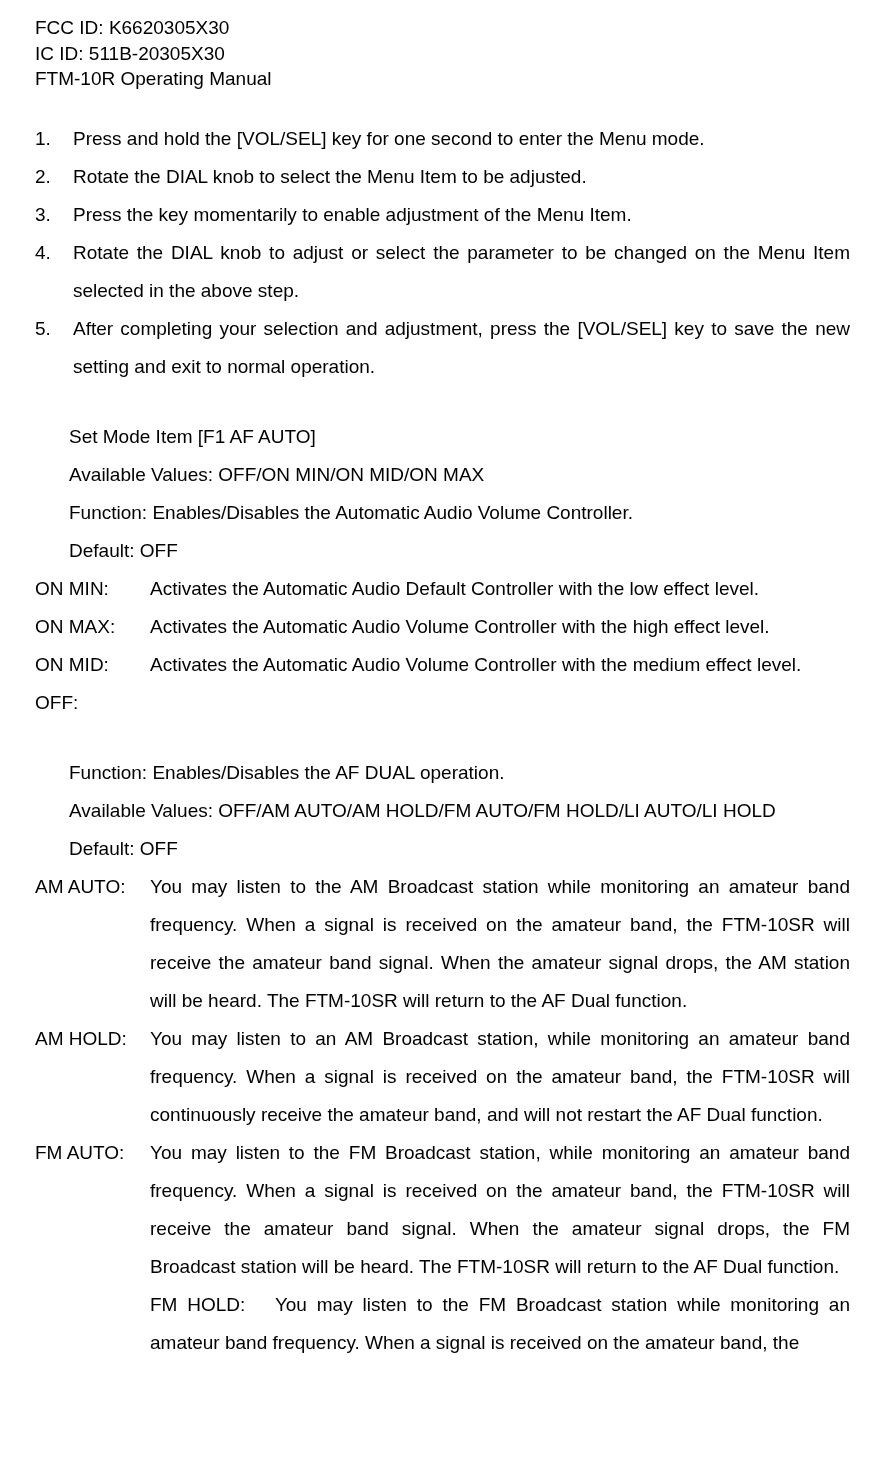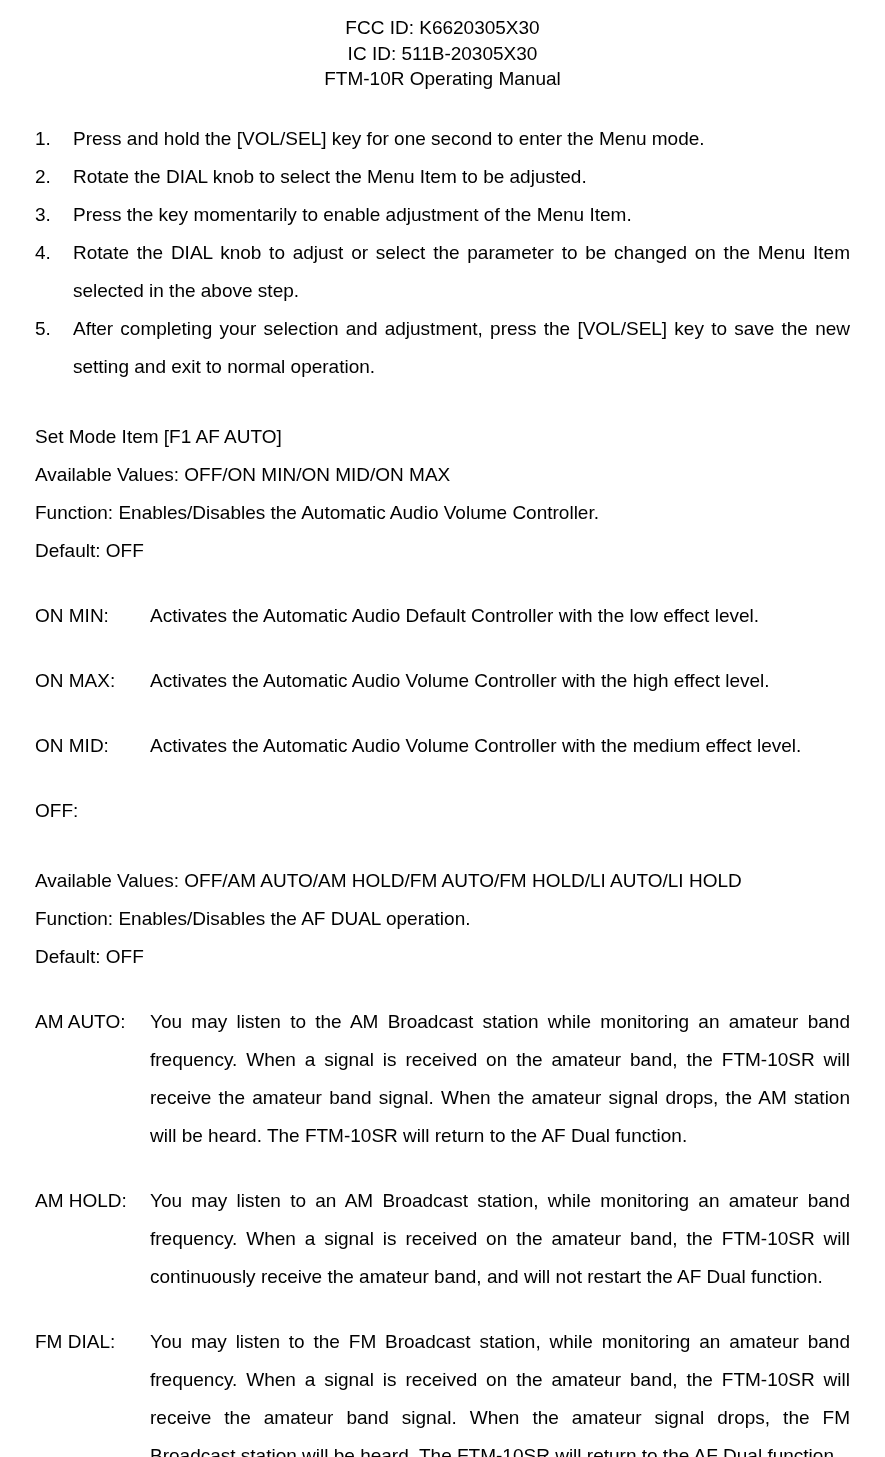--- a/index.html
+++ b/index.html
@@ -9,21 +9,21 @@
     }
     body {
       width: 885px;
       font-family: Arial, sans-serif;
       font-size: 19px;
       color: #000;
       background: #fff;
       padding: 15px 35px 15px 35px;
     }
     .header {
-      text-align: center;
+      text-align: left;
       margin-bottom: 28px;
       line-height: 1.35;
     }
     .content {
       line-height: 2.0;
     }
     .numbered-list {
       margin-bottom: 32px;
     }
     .list-item {
@@ -35,24 +35,24 @@
       flex-shrink: 0;
     }
     .list-text {
       flex: 1;
     }
     .section {
       margin-bottom: 32px;
     }
     .section-row {
       text-align: justify;
+      margin-left: 34px;
     }
     .def-row {
       display: flex;
-      margin-top: 27px;
     }
     .def-label {
       width: 115px;
       flex-shrink: 0;
     }
     .def-text {
       flex: 1;
       text-align: justify;
     }
   </style>
@@ -106,33 +106,36 @@
     <div class="def-row">
       <div class="def-label">ON MID:</div>
       <div class="def-text">Activates the Automatic Audio Volume Controller with the medium effect level.</div>
     </div>
     <div class="def-row">
       <div class="def-label">OFF:</div>
     </div>
   </div>
 
   <div class="section">
+    <div class="section-row">Function: Enables/Disables the AF DUAL operation.</div>
     <div class="section-row">Available Values: OFF/AM AUTO/AM HOLD/FM AUTO/FM HOLD/LI AUTO/LI HOLD</div>
-    <div class="section-row">Function: Enables/Disables the AF DUAL operation.</div>
     <div class="section-row">Default: OFF</div>
     <div class="def-row">
       <div class="def-label">AM AUTO:</div>
       <div class="def-text">You may listen to the AM Broadcast station while monitoring an amateur band frequency. When a signal is received on the amateur band, the FTM-10SR will receive the amateur band signal. When the amateur signal drops, the AM station will be heard.  The FTM-10SR will return to the AF Dual function.</div>
     </div>
     <div class="def-row">
       <div class="def-label">AM HOLD:</div>
       <div class="def-text">You may listen to an AM Broadcast station, while monitoring an amateur band frequency. When a signal is received on the amateur band, the FTM-10SR will continuously receive the amateur band, and will not restart the AF Dual function.</div>
     </div>
     <div class="def-row">
-      <div class="def-label">FM DIAL:</div>
+      <div class="def-label">FM AUTO:</div>
       <div class="def-text">You may listen to the FM Broadcast station, while monitoring an amateur band frequency. When a signal is received on the amateur band, the FTM-10SR will receive the amateur band signal. When the amateur signal drops, the FM Broadcast station will be heard.  The FTM-10SR will return to the AF Dual function.</div>
     </div>
     <div class="def-row">
       <div class="def-label"></div>
+      <div class="def-text">
+        <span>FM HOLD:</span>&nbsp;&nbsp;&nbsp;<span>You may listen to the FM Broadcast station while monitoring an amateur band frequency. When a signal is received on the amateur band, the</span>
+      </div>
     </div>
   </div>
 
 </div>
 
 </body></html>

